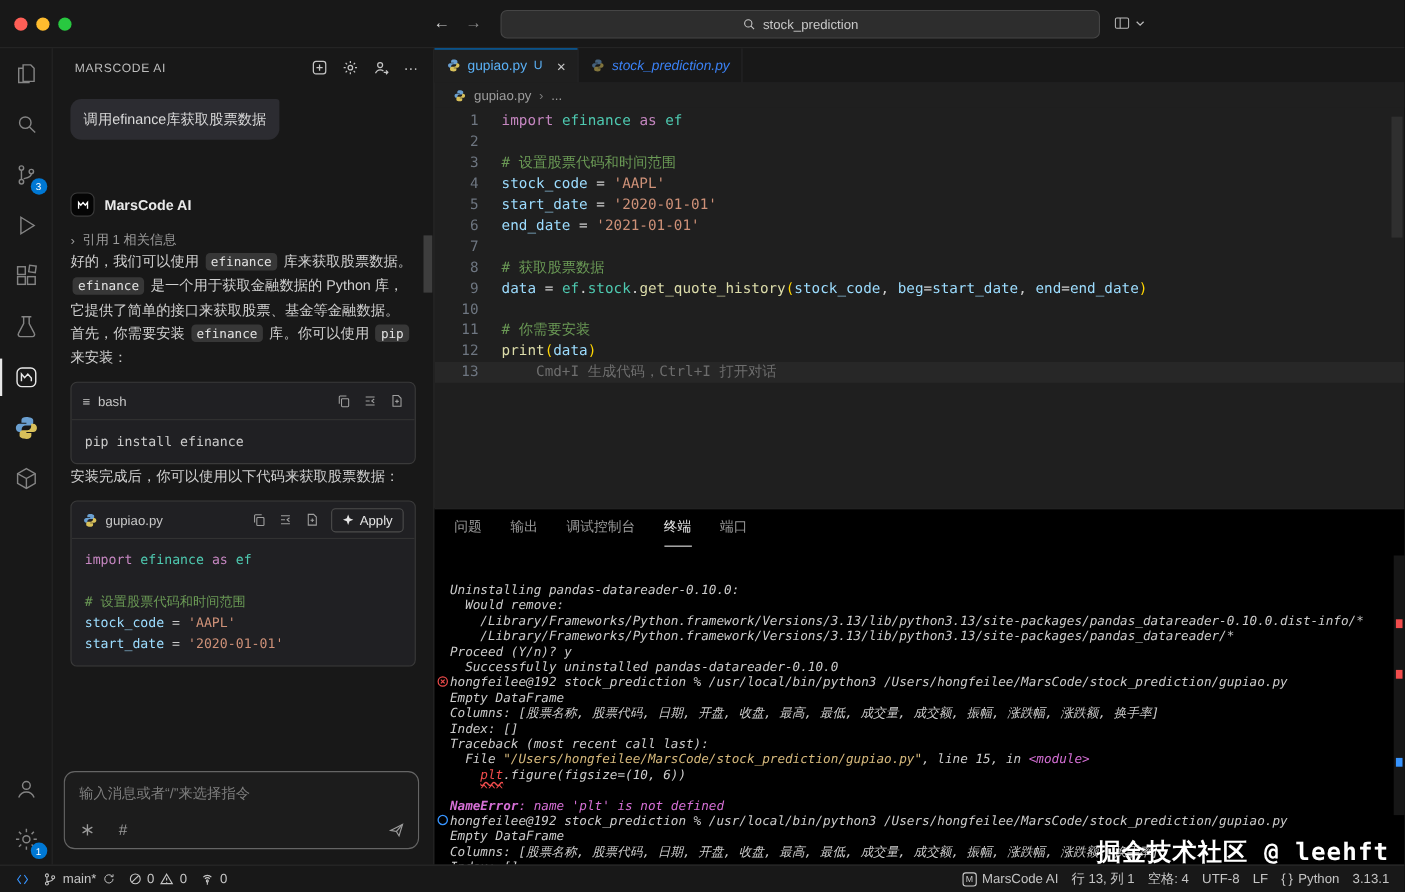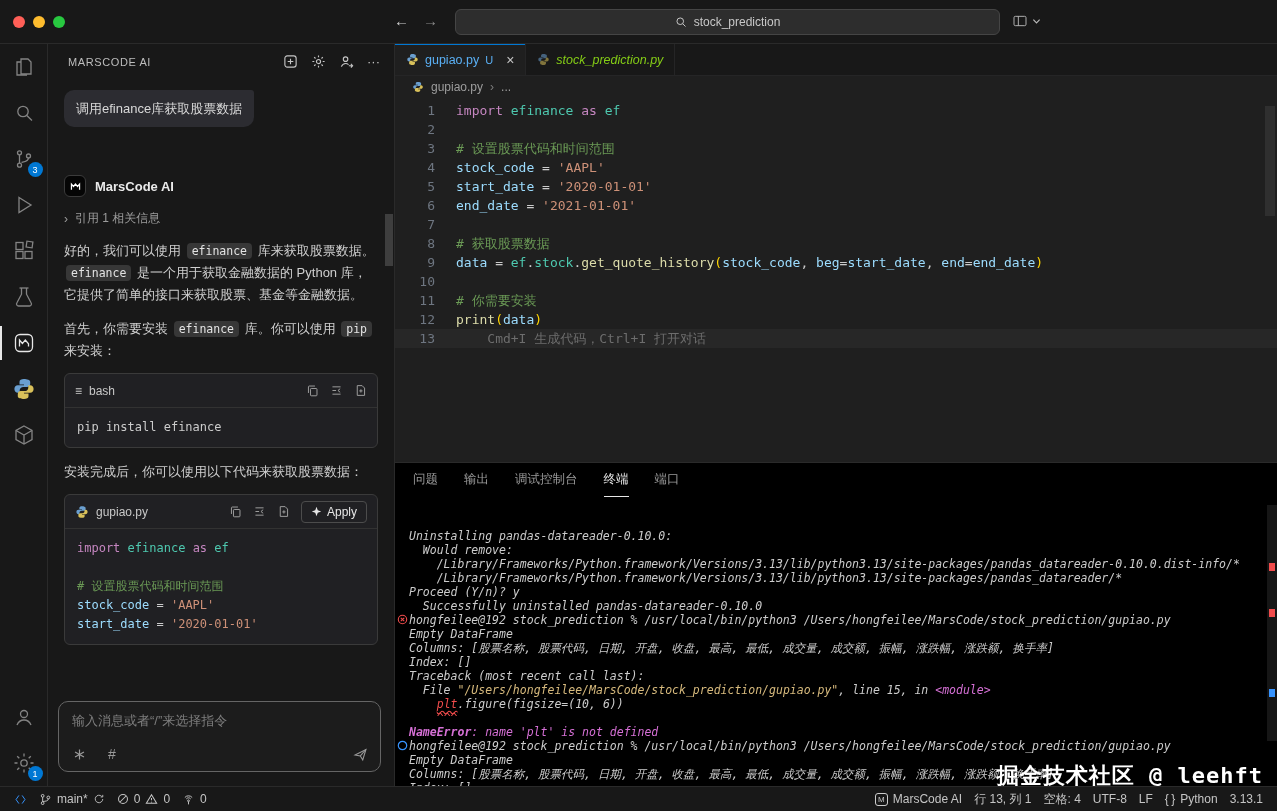--- a/index.html
+++ b/index.html
@@ -42,42 +42,42 @@
 
   .chat{position:absolute;top:35px;left:0;right:0;bottom:88px;overflow:hidden;padding:0 16px;}
   .user-row{display:flex;justify-content:flex-end;align-items:center;gap:9px;margin-top:16px;color:#d6d6d6;}
   .avatar{width:24px;height:24px;border-radius:50%;background:#2bb98c;display:flex;align-items:center;justify-content:center;}
   .bubble{display:flex;justify-content:flex-start;margin-top:11px;}
   .bubble-inner{background:#2c2c31;border-radius:10px;border-top-right-radius:3px;padding:9px 12px;color:#d9d9d9;max-width:88%;line-height:19px;}
   .ai-row{display:flex;align-items:center;gap:9px;margin-top:48px;}
   .ai-logo{width:22px;height:22px;border-radius:6px;background:#050505;border:1px solid #3b3b3b;color:#fff;display:flex;align-items:center;justify-content:center;}
   .ai-name{font-weight:bold;color:#eaeaea;}
   .ref-row{margin-top:13px;color:#9c9c9c;font-size:12px;display:flex;gap:7px;align-items:center;}
-  .para{margin-top:13px;color:#cfcfcf;line-height:21px;}
+  .para{margin-top:0;color:#cfcfcf;line-height:21px;}
   .chip{background:#373737;border-radius:4px;padding:1px 5px;margin:0 2px;font-family:"DejaVu Sans Mono","Liberation Mono",monospace;font-size:11.5px;color:#e3e3e3;}
 
   .codeblock{margin-top:12px;border:1px solid #3a3a3a;border-radius:6px;background:#202023;overflow:hidden;}
   .cb-head{height:34px;display:flex;align-items:center;padding:0 10px;gap:7px;border-bottom:1px solid #323232;color:#c8c8c8;font-size:12px;}
   .grow{flex:1;}
   .cb-icons{display:flex;gap:11px;color:#9f9f9f;align-items:center;}
   .cb-icons svg{stroke:currentColor;fill:none;stroke-width:1.2;}
   .apply-btn{display:flex;align-items:center;gap:5px;border:1px solid #4c4c4c;border-radius:4px;padding:3px 9px;color:#e6e6e6;font-size:12px;margin-left:4px;}
   .cb-body{padding:10px 12px;font-family:"DejaVu Sans Mono","Liberation Mono",monospace;font-size:12px;line-height:19px;color:#cccccc;white-space:pre;}
   .tl{white-space:pre;min-height:19px;}
 
   .chat-input{position:absolute;left:10px;right:13px;bottom:14px;height:71px;border:1px solid #656565;border-radius:10px;background:#1c1c1c;}
   .ci-ph{position:absolute;left:13px;top:10px;color:#7e7e7e;font-size:13px;}
   .ci-row{position:absolute;left:14px;right:12px;bottom:9px;display:flex;align-items:center;gap:22px;color:#9a9a9a;}
   .ci-row svg{stroke:currentColor;fill:none;stroke-width:1.3;}
   .ci-send{margin-left:auto;}
 
   
   .editor-col{flex:1;display:flex;flex-direction:column;min-width:0;background:#1f1f1f;}
   .tabs{height:32px;background:#181818;display:flex;border-bottom:1px solid #252526;}
-  .tab{display:flex;align-items:center;gap:6px;padding:0 11px;border-right:1px solid #252526;font-size:12.5px;color:#84cc16;position:relative;}
+  .tab{display:flex;align-items:center;gap:6px;padding:0 11px;border-right:1px solid #252526;font-size:12.5px;color:#3b82f6;position:relative;}
   .tab.active{background:#1f1f1f;color:#5ab0f5;}
   .tab.active::before{content:'';position:absolute;top:0;left:0;right:0;height:1px;background:#0078d4;}
   .tab .close{margin-left:7px;color:#c6c6c6;font-size:14px;}
   .tab.preview .label{font-style:italic;}
   .badge-u{font-size:11px;}
   .breadcrumb{height:22px;display:flex;align-items:center;gap:7px;padding-left:17px;font-size:12px;color:#9d9d9d;background:#1f1f1f;}
   .bc-sep{color:#7c7c7c;}
   .code-area{flex:1;position:relative;overflow:hidden;padding-top:3px;font-family:"DejaVu Sans Mono","Liberation Mono",monospace;font-size:13px;line-height:19px;}
   .crow{display:flex;white-space:pre;}
   .crow.cur{background:#272727;}

